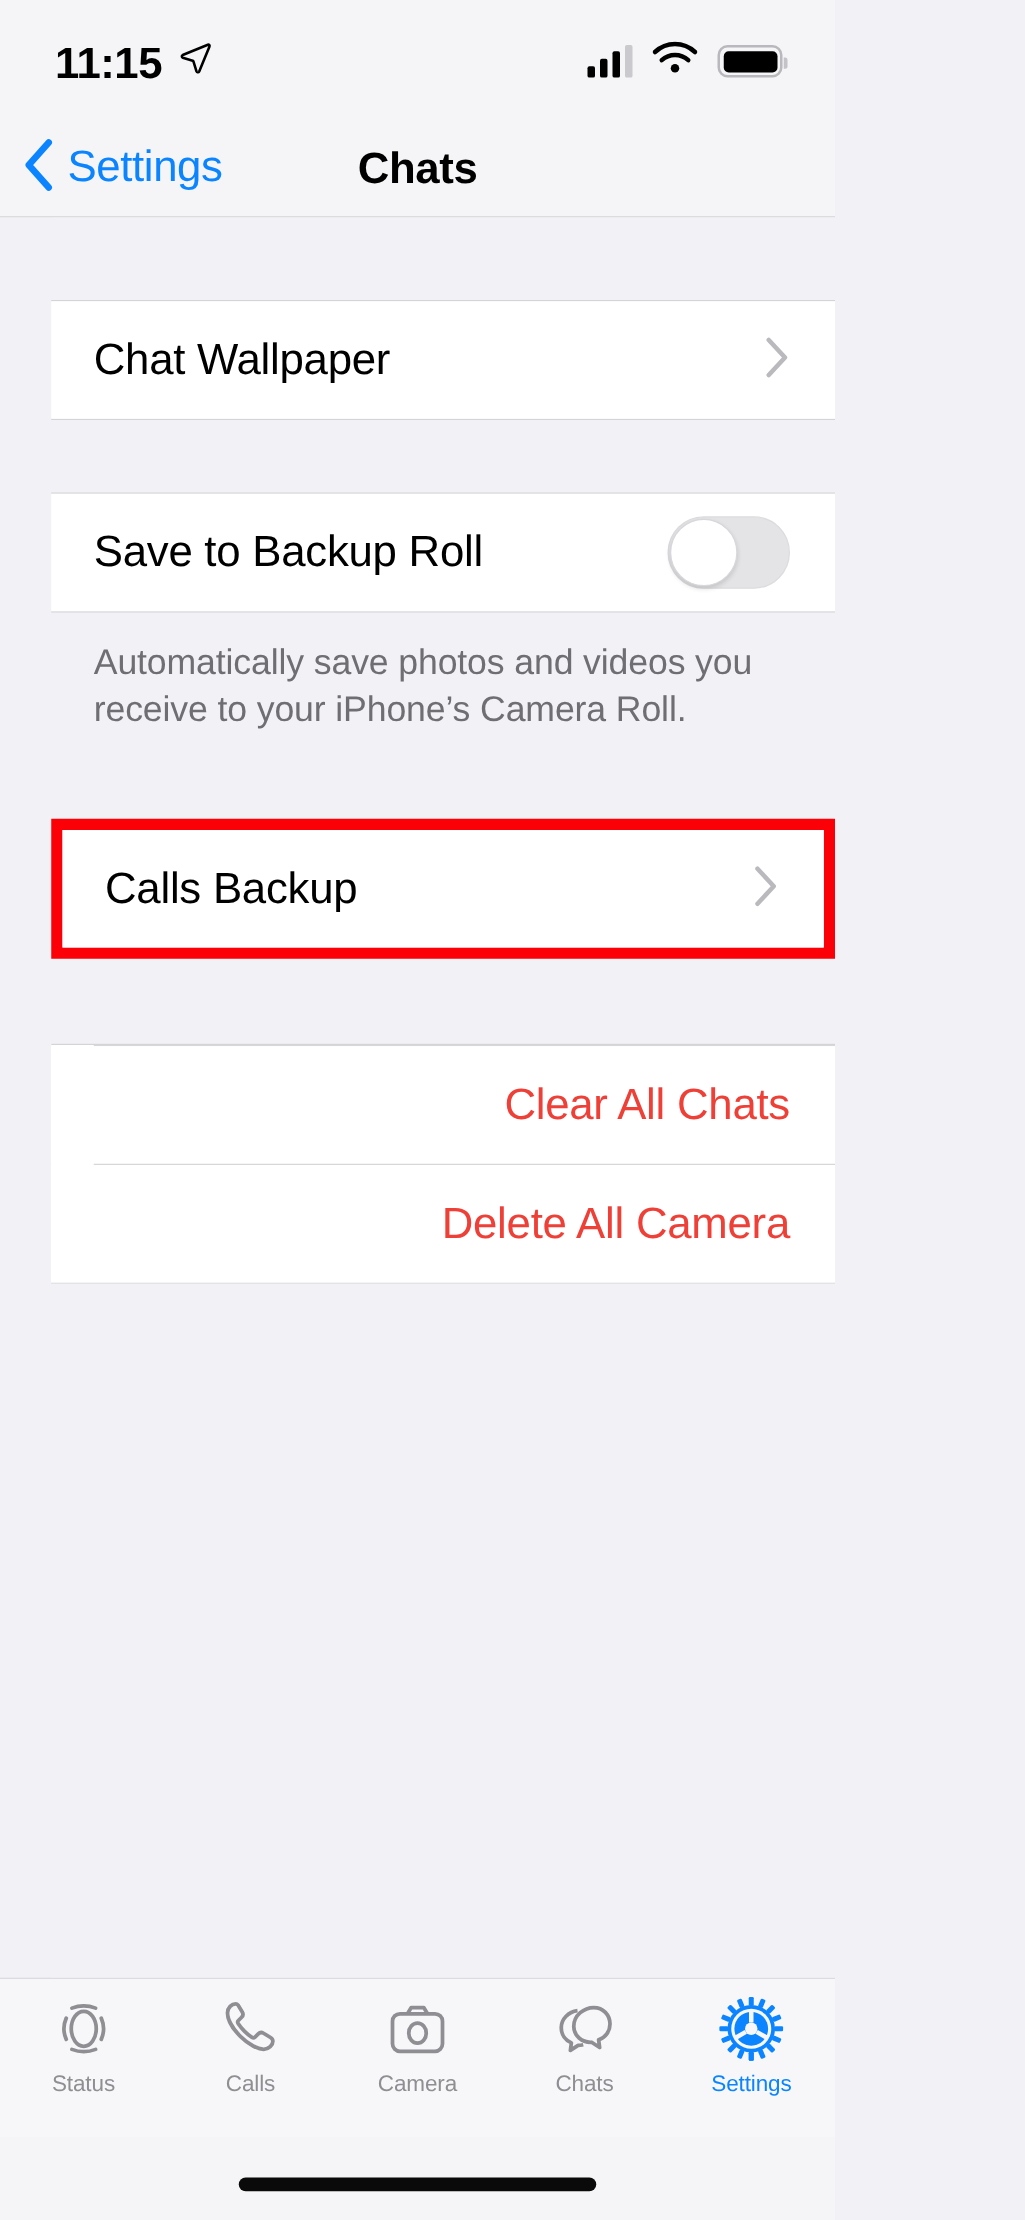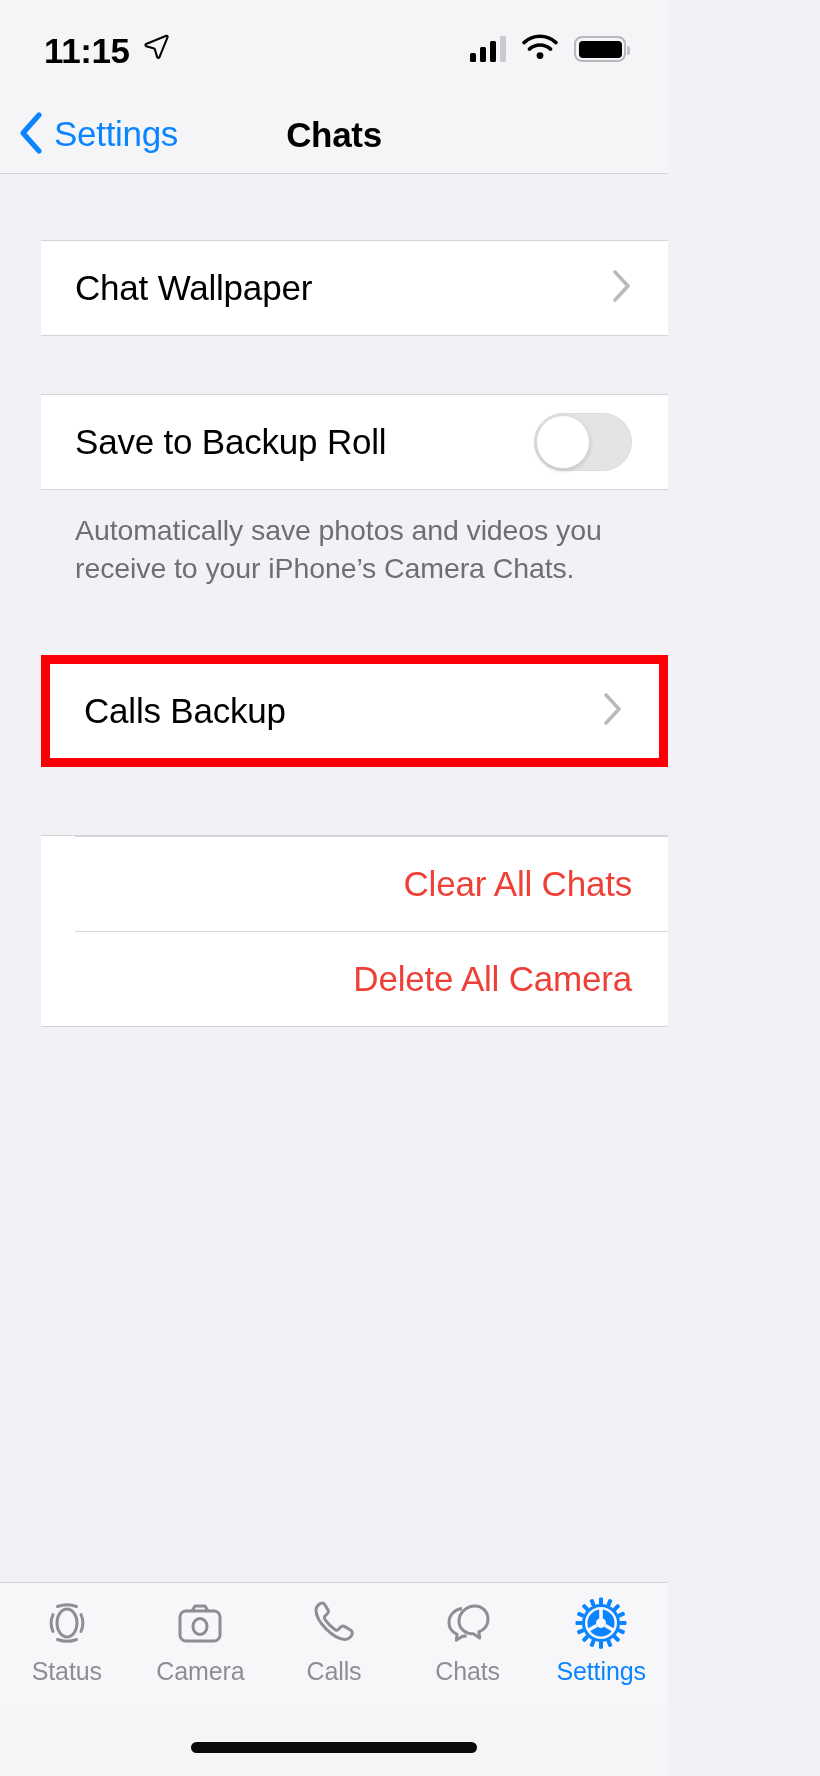--- a/index.html
+++ b/index.html
@@ -240,21 +240,21 @@
     gap: 6px;
     cursor: pointer;
   }
   .tab-icon {
     height: 56px;
     display:flex;
     align-items:center;
     justify-content:center;
   }
   .tab-label {
-    font-size: 25px;
+    font-size: 18px;
     color: #8e8e93;
     letter-spacing: -0.1px;
   }
   .tab.active .tab-label { color: #0b84ff; }
 
   
   .home-area {
     flex: 0 0 66px;
     background: #f5f5f7;
     display:flex;
@@ -334,21 +334,21 @@
 
     <div class="group">
       <div class="row">
         <span class="row-label">Save to Backup Roll</span>
         <span class="toggle">
           <span class="knob"></span>
         </span>
       </div>
     </div>
 
-    <div class="footer-note">Automatically save photos and videos you receive to your iPhone’s Camera Chats.</div>
+    <div class="footer-note">Automatically save photos and videos you receive to your iPhone’s Camera Roll.</div>
 
     <div class="gap gap-3"></div>
 
     <div class="highlight-wrap">
       <div class="row">
         <span class="row-label">Calls Backup</span>
         <span class="chevron">
           <svg width="20" height="34" viewBox="0 0 20 34">
             <path d="M3 3 16 17 3 31" fill="none" stroke="#b6b6bb" stroke-width="3.6" stroke-linecap="round" stroke-linejoin="round"></path>
           </svg>
@@ -382,35 +382,35 @@
           <path d="M16.5 9.5a26 26 0 0 1 19 0" fill="none" stroke="#8e8e93" stroke-width="3" stroke-linecap="round"></path>
           <path d="M16.5 42.5a26 26 0 0 0 19 0" fill="none" stroke="#8e8e93" stroke-width="3" stroke-linecap="round"></path>
         </svg>
       </span>
       <span class="tab-label">Status</span>
     </div>
 
     <div class="tab">
       <span class="tab-icon">
         <svg width="52" height="52" viewBox="0 0 52 52">
+          <path d="M14.5 6c-3 0-6.5 3.2-6.5 7.3 0 4.6 3.5 12 10.3 18.8C25.1 38.9 32.5 42.4 37 42.4c4.1 0 7.3-3.5 7.3-6.5 0-1.4-.8-2.2-1.9-2.9l-5.6-3.4c-1.6-1-3-.7-4.2.5l-2.6 2.6c-.7.7-1.6.7-2.4.2-2-1.3-4.3-3.2-6.1-5-1.8-1.8-3.7-4.1-5-6.1-.5-.8-.5-1.7.2-2.4l2.6-2.6c1.2-1.2 1.5-2.6.5-4.2l-3.4-5.6C15.7 6 14.9 6 14.5 6z" fill="none" stroke="#8e8e93" stroke-width="3" stroke-linejoin="round"></path>
+        </svg>
+      </span>
+      <span class="tab-label">Calls</span>
+    </div>
+
+    <div class="tab">
+      <span class="tab-icon">
+        <svg width="52" height="52" viewBox="0 0 52 52">
           <rect x="6" y="14" width="40" height="30" rx="6" fill="none" stroke="#8e8e93" stroke-width="3"></rect>
           <path d="M18 14l3-5h10l3 5" fill="none" stroke="#8e8e93" stroke-width="3" stroke-linejoin="round"></path>
           <ellipse cx="26" cy="29.5" rx="7" ry="8" fill="none" stroke="#8e8e93" stroke-width="3"></ellipse>
         </svg>
       </span>
       <span class="tab-label">Camera</span>
-    </div>
-
-    <div class="tab">
-      <span class="tab-icon">
-        <svg width="52" height="52" viewBox="0 0 52 52">
-          <path d="M14.5 6c-3 0-6.5 3.2-6.5 7.3 0 4.6 3.5 12 10.3 18.8C25.1 38.9 32.5 42.4 37 42.4c4.1 0 7.3-3.5 7.3-6.5 0-1.4-.8-2.2-1.9-2.9l-5.6-3.4c-1.6-1-3-.7-4.2.5l-2.6 2.6c-.7.7-1.6.7-2.4.2-2-1.3-4.3-3.2-6.1-5-1.8-1.8-3.7-4.1-5-6.1-.5-.8-.5-1.7.2-2.4l2.6-2.6c1.2-1.2 1.5-2.6.5-4.2l-3.4-5.6C15.7 6 14.9 6 14.5 6z" fill="none" stroke="#8e8e93" stroke-width="3" stroke-linejoin="round"></path>
-        </svg>
-      </span>
-      <span class="tab-label">Calls</span>
     </div>
 
     <div class="tab">
       <span class="tab-icon">
         <svg width="52" height="52" viewBox="0 0 52 52">
           <path d="M33 9c7.5 0 13 5.9 13 13.2 0 6-3.7 11-9.1 12.6l.8 6.2-6.4-4.2c-7.7.4-14.3-5.3-14.3-12.6C17 14.9 25.5 9 33 9z" fill="none" stroke="#8e8e93" stroke-width="3" stroke-linejoin="round"></path>
           <path d="M20 11.5C12.9 12.4 7 18 7 25.2c0 5.4 3.3 10 8.1 12.1l-.8 6 6.2-4c1.4 0 2.8-.2 4.1-.5" fill="none" stroke="#8e8e93" stroke-width="3" stroke-linejoin="round"></path>
         </svg>
       </span>
       <span class="tab-label">Chats</span>

